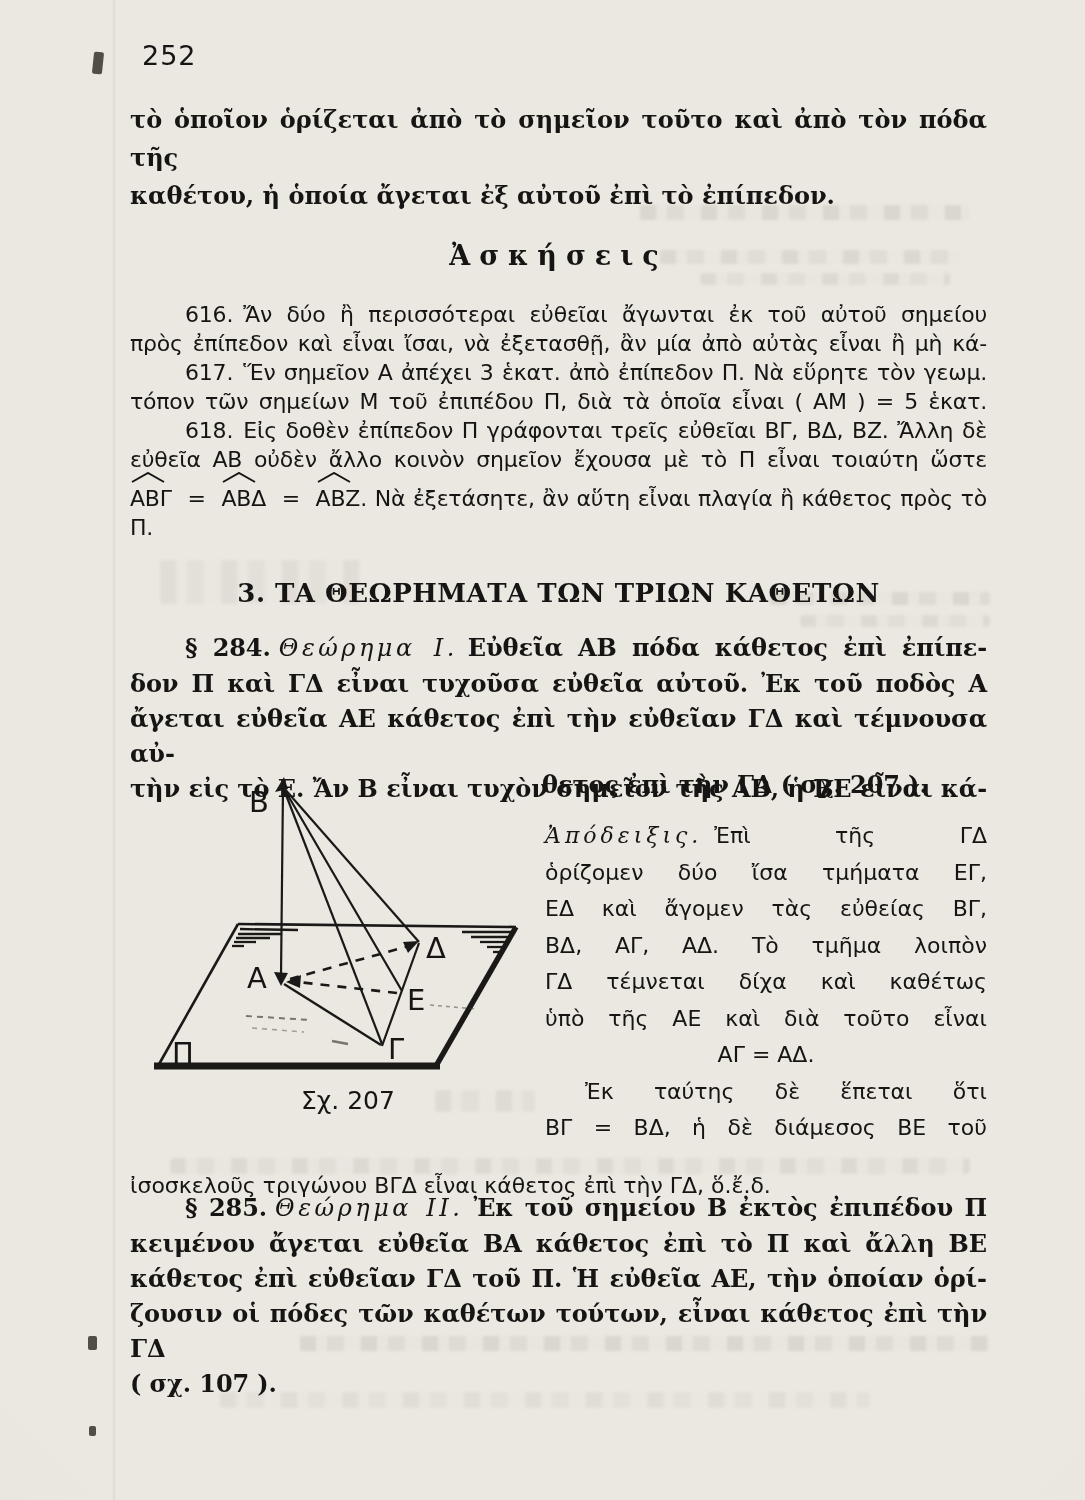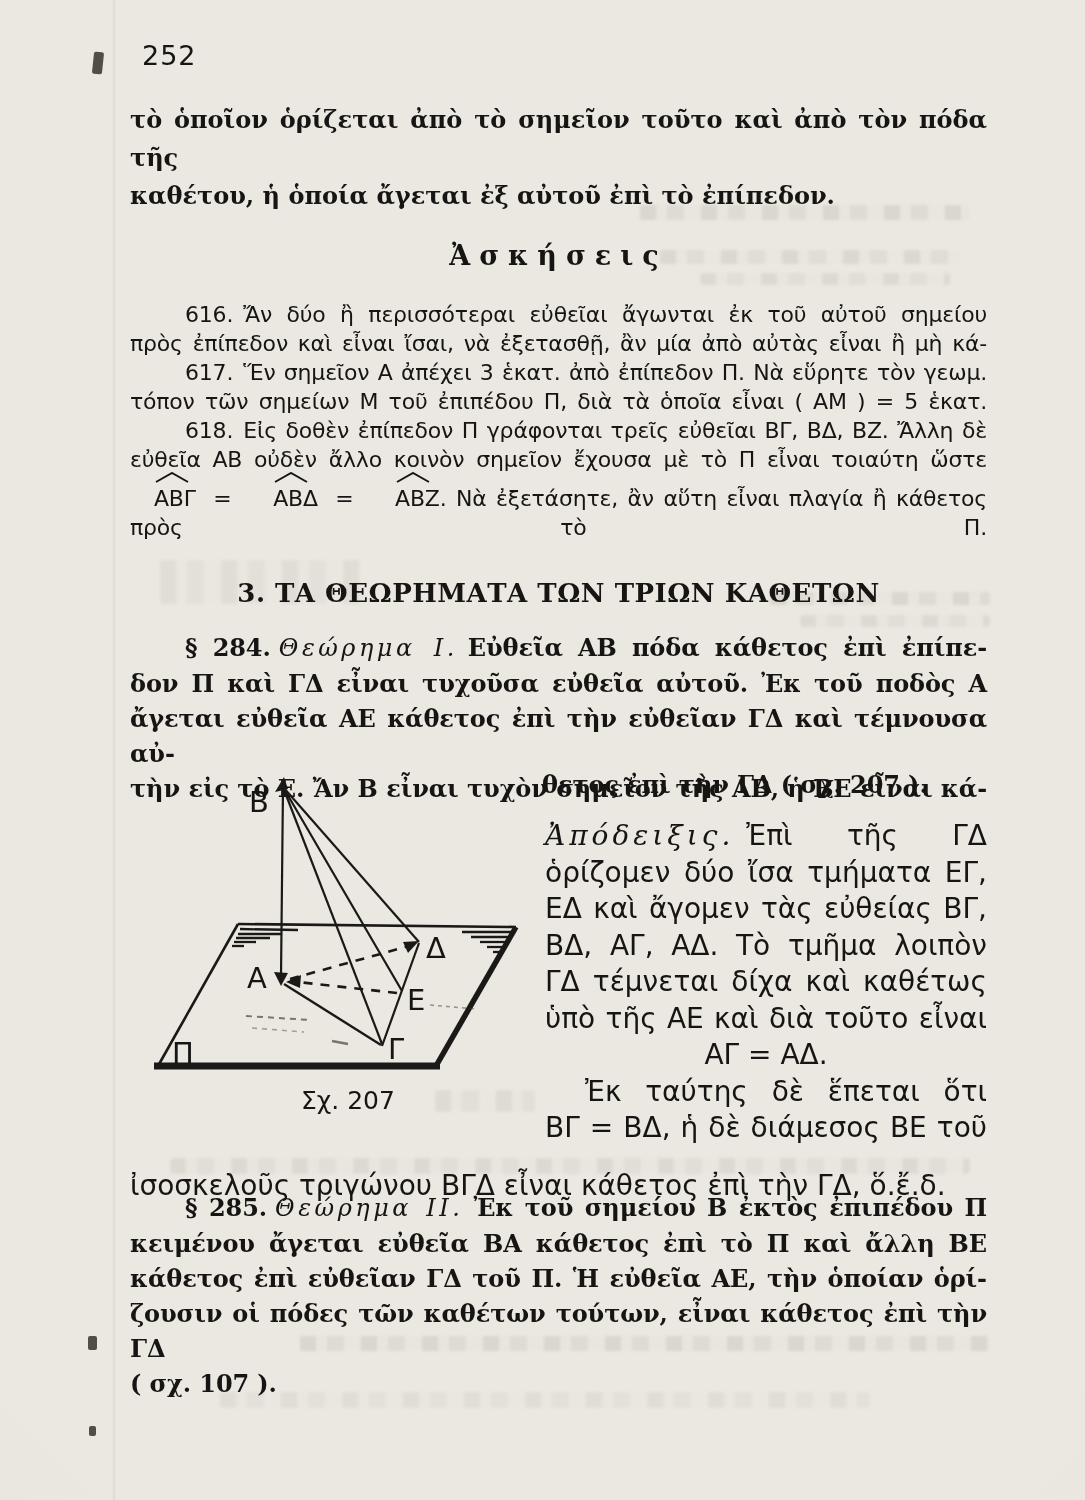--- a/index.html
+++ b/index.html
@@ -22,25 +22,25 @@
   .bs{font-family:"DejaVu Serif",serif;font-weight:bold;}
   .serifblock{font-size:24px;line-height:35px;letter-spacing:-0.1px;}
   .intro{font-size:24px;line-height:38px;}
   .ind{text-indent:55px;}
   .pageno{font-family:"DejaVu Sans",sans-serif;font-size:27px;letter-spacing:1px;}
   .h-ask{font-size:27px;font-weight:bold;text-align:center;letter-spacing:9px;}
   .h-sec{font-size:26px;font-weight:bold;text-align:center;letter-spacing:0.5px;}
   .ex{font-family:"DejaVu Sans",sans-serif;font-size:22px;line-height:29px;letter-spacing:-0.2px;}
   .ex .num{margin-right:10px;}
   .thm{font-style:italic;font-weight:normal;letter-spacing:3.5px;margin:0 10px 0 8px;}
-  .pf{font-family:"DejaVu Sans",sans-serif;font-size:28px;line-height:36.5px;}
+  .pf{font-family:"DejaVu Sans",sans-serif;font-size:22px;line-height:36.5px;}
   .pflabel{font-family:"DejaVu Serif",serif;font-style:italic;letter-spacing:4px;margin-right:12px;}
   .formula{text-align:center;text-align-last:center;}
   .hatline{margin-top:10px;}
-  .tok{position:relative;display:inline-block;margin-left:24px;}
+  .tok{position:relative;display:inline-block;}
   .hat{position:absolute;top:-12px;left:1px;width:34px;height:11px;}
   .hat polyline{fill:none;stroke:#161513;stroke-width:2px;}
   .eq{margin:0 8px;}
   .caption{font-family:"DejaVu Sans",sans-serif;font-size:25px;text-align:center;}
   svg text{font-family:"DejaVu Sans",sans-serif;font-size:29px;fill:#161513;}
   .figline{stroke:#1a1918;fill:none;}
 </style>
 </head>
 <body>
 

